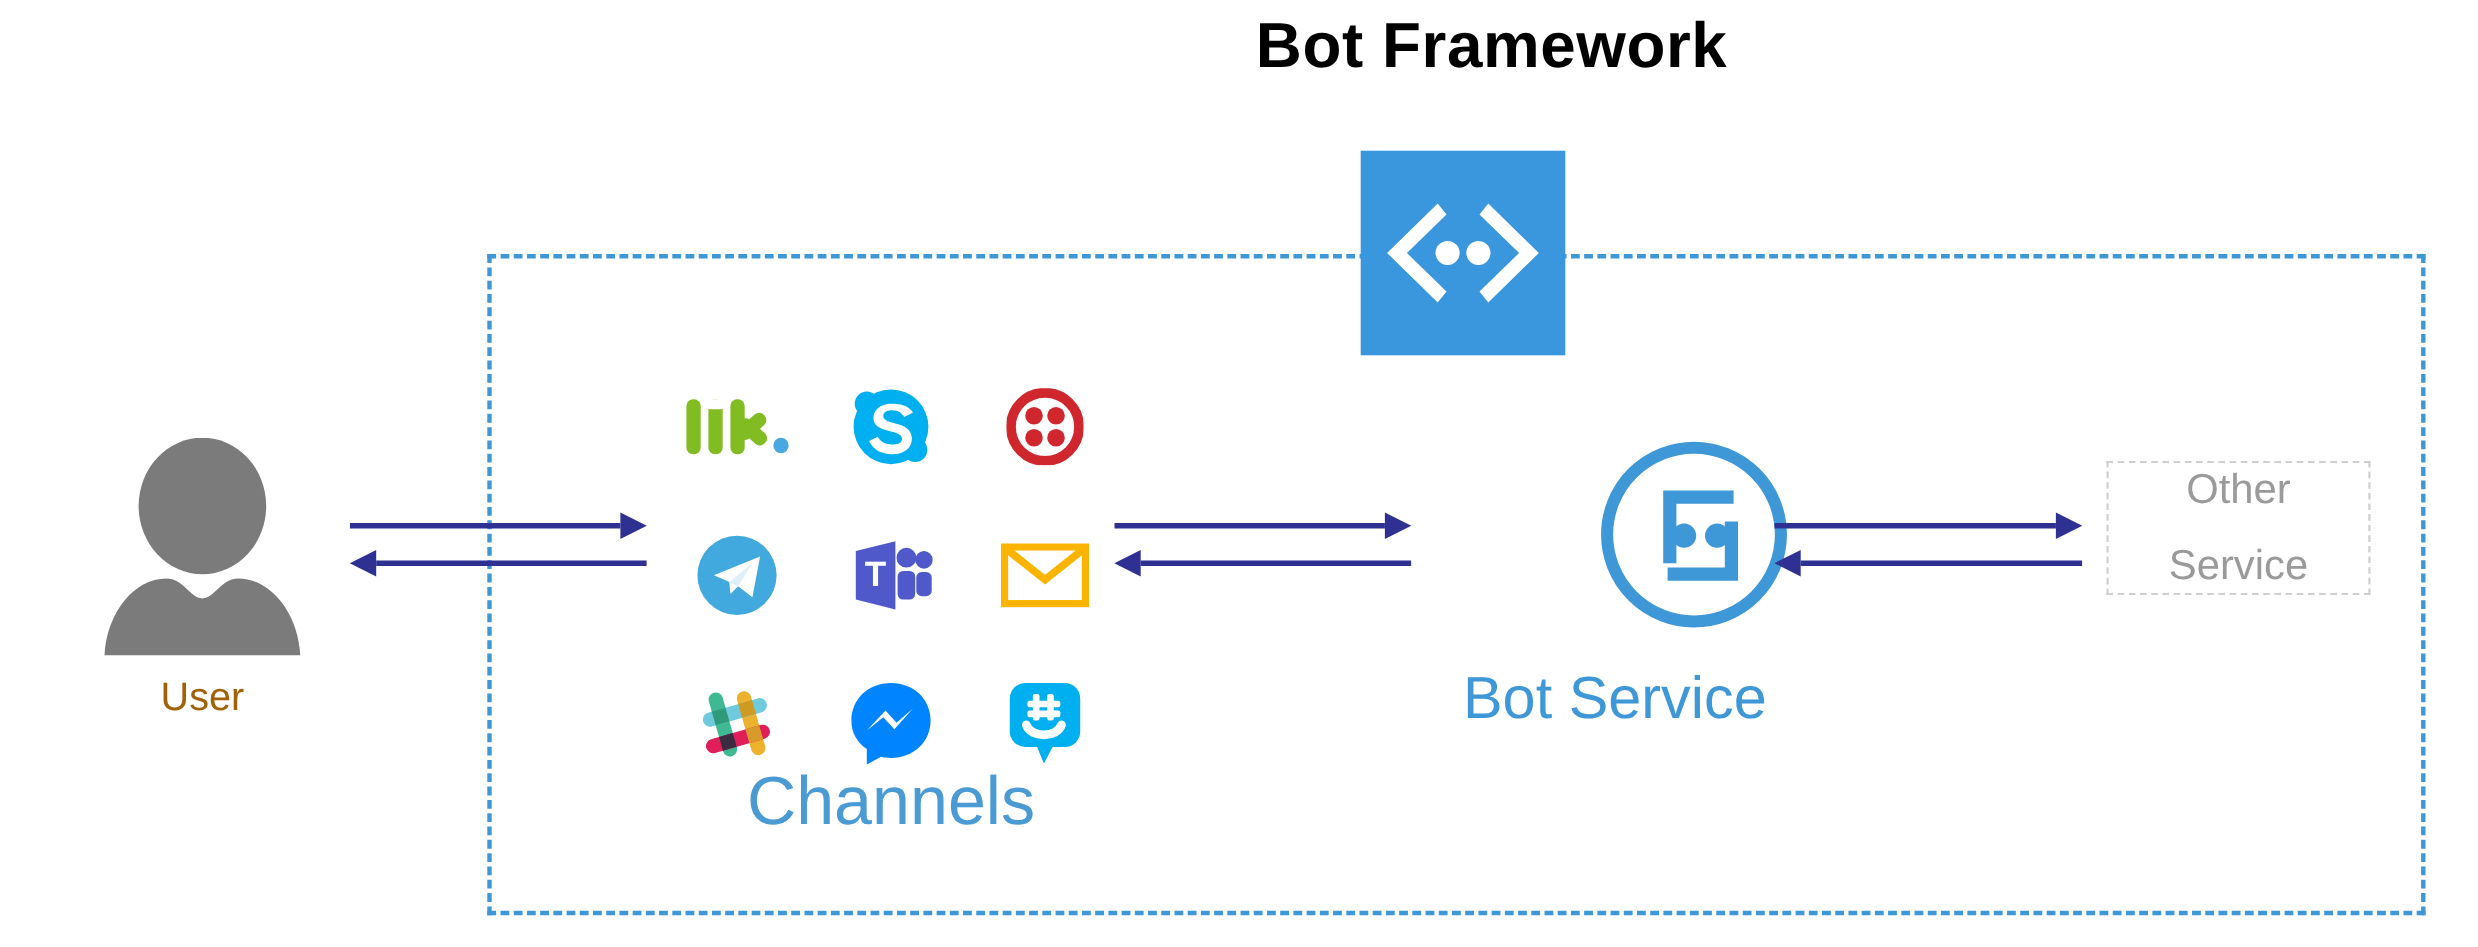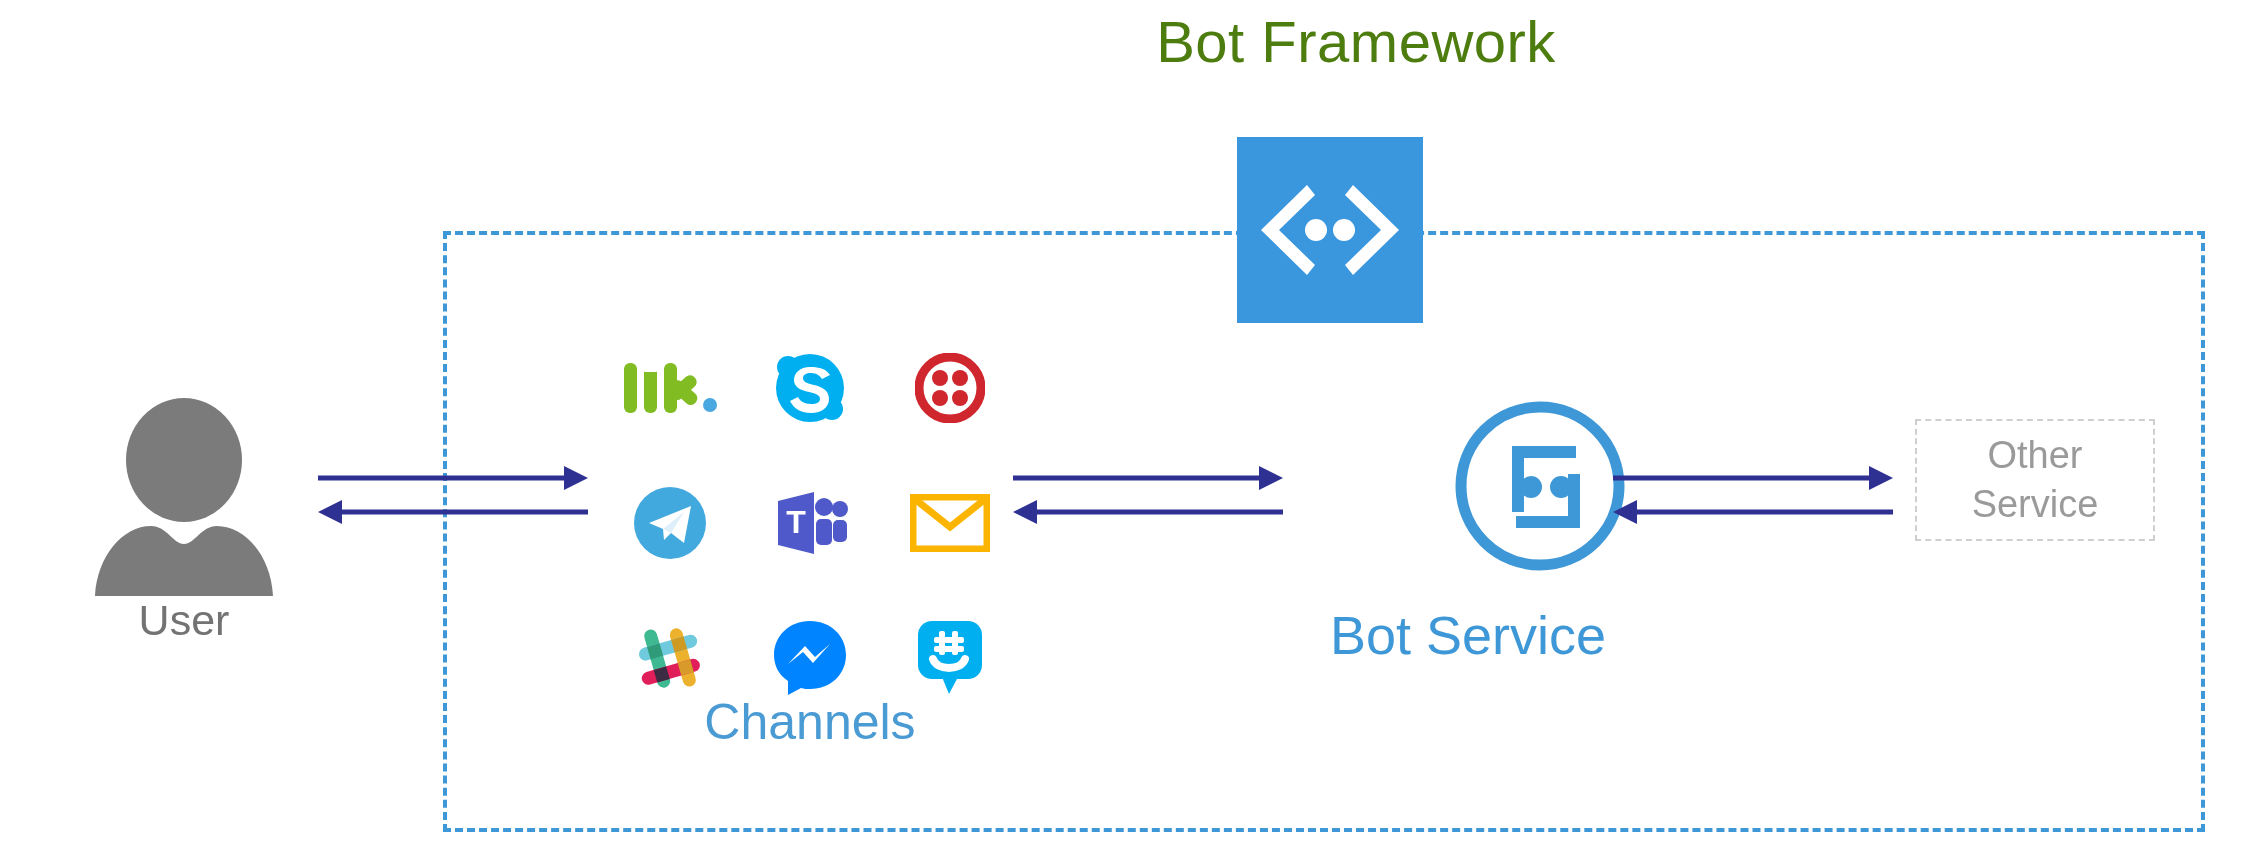--- a/index.html
+++ b/index.html
@@ -21,22 +21,22 @@
   }
 
   
   .title {
     position: absolute;
     left: 1096px;
     top: 8px;
     width: 520px;
     text-align: center;
     font-size: 58px;
-    color: #4d7c0f;
-    font-weight: 400;
+    color: #000000;
+    font-weight: 700;
     letter-spacing: 0.5px;
     white-space: nowrap;
   }
 
   
   .framework-box {
     position: absolute;
     left: 443px;
     top: 231px;
     width: 1762px;
@@ -63,22 +63,23 @@
     width: 240px;
     text-align: center;
   }
   .user-icon {
     width: 190px;
     height: 198px;
     margin: 0 auto;
     display: block;
   }
   .user-label {
-    font-size: 43px;
-    color: #737373;
+    margin-top: 16px;
+    font-size: 36px;
+    color: #a16207;
     font-weight: 400;
     white-space: nowrap;
   }
 
   
   .arrows {
     position: absolute;
     height: 70px;
   }
   .arrows svg { display: block; }
@@ -105,21 +106,21 @@
     display: flex;
     align-items: center;
     justify-content: center;
   }
   .channels-label {
     position: absolute;
     left: 600px;
     top: 693px;
     width: 420px;
     text-align: center;
-    font-size: 50px;
+    font-size: 62px;
     color: #4a9ad4;
     white-space: nowrap;
   }
 
   
   .bot-service {
     position: absolute;
     left: 1330px;
     top: 396px;
     width: 420px;
@@ -143,21 +144,21 @@
     position: absolute;
     left: 1915px;
     top: 419px;
     width: 240px;
     height: 122px;
     border: 2px dashed #cfcfcf;
     box-sizing: border-box;
     display: flex;
     flex-direction: column;
     align-items: center;
-    justify-content: center;
+    justify-content: space-between;
     line-height: 1.28;
   }
   .other-services span {
     font-size: 38px;
     color: #9a9a9a;
     white-space: nowrap;
   }
 </style>
 </head>
 <body>

